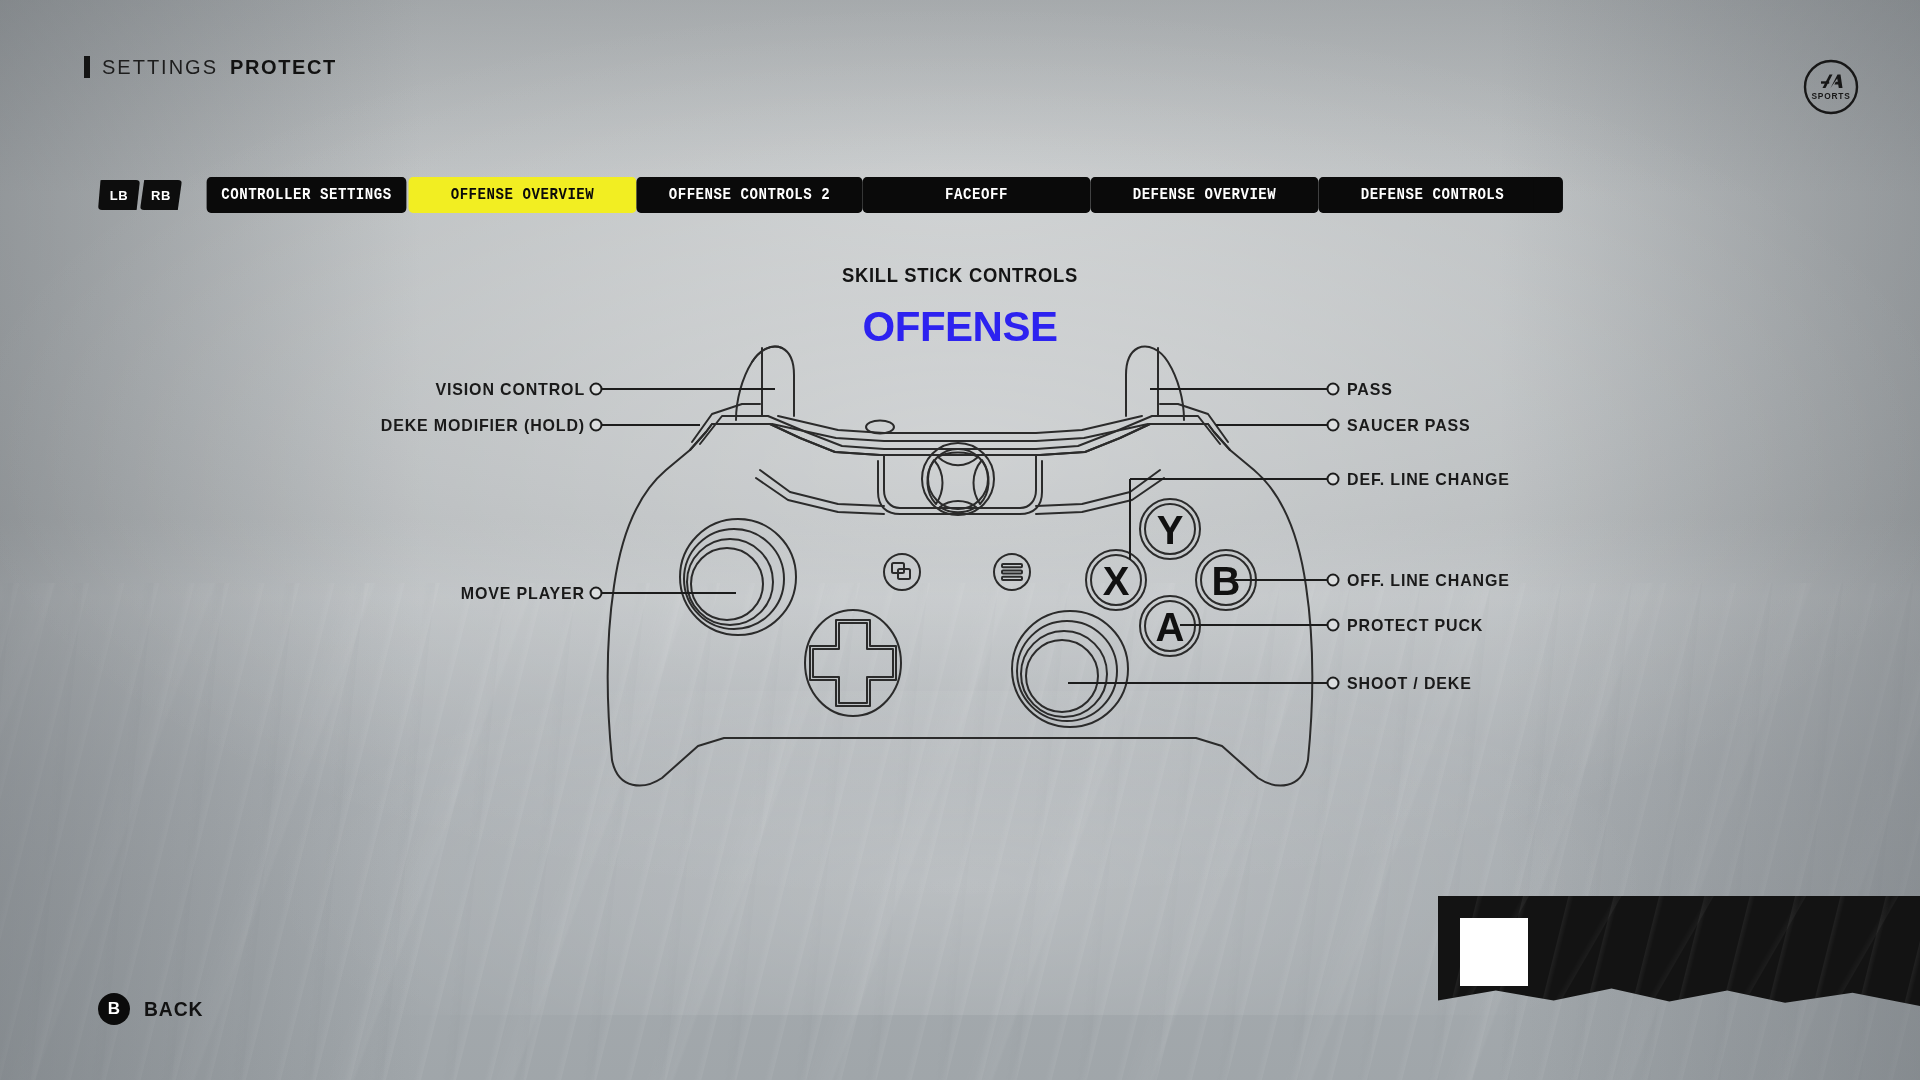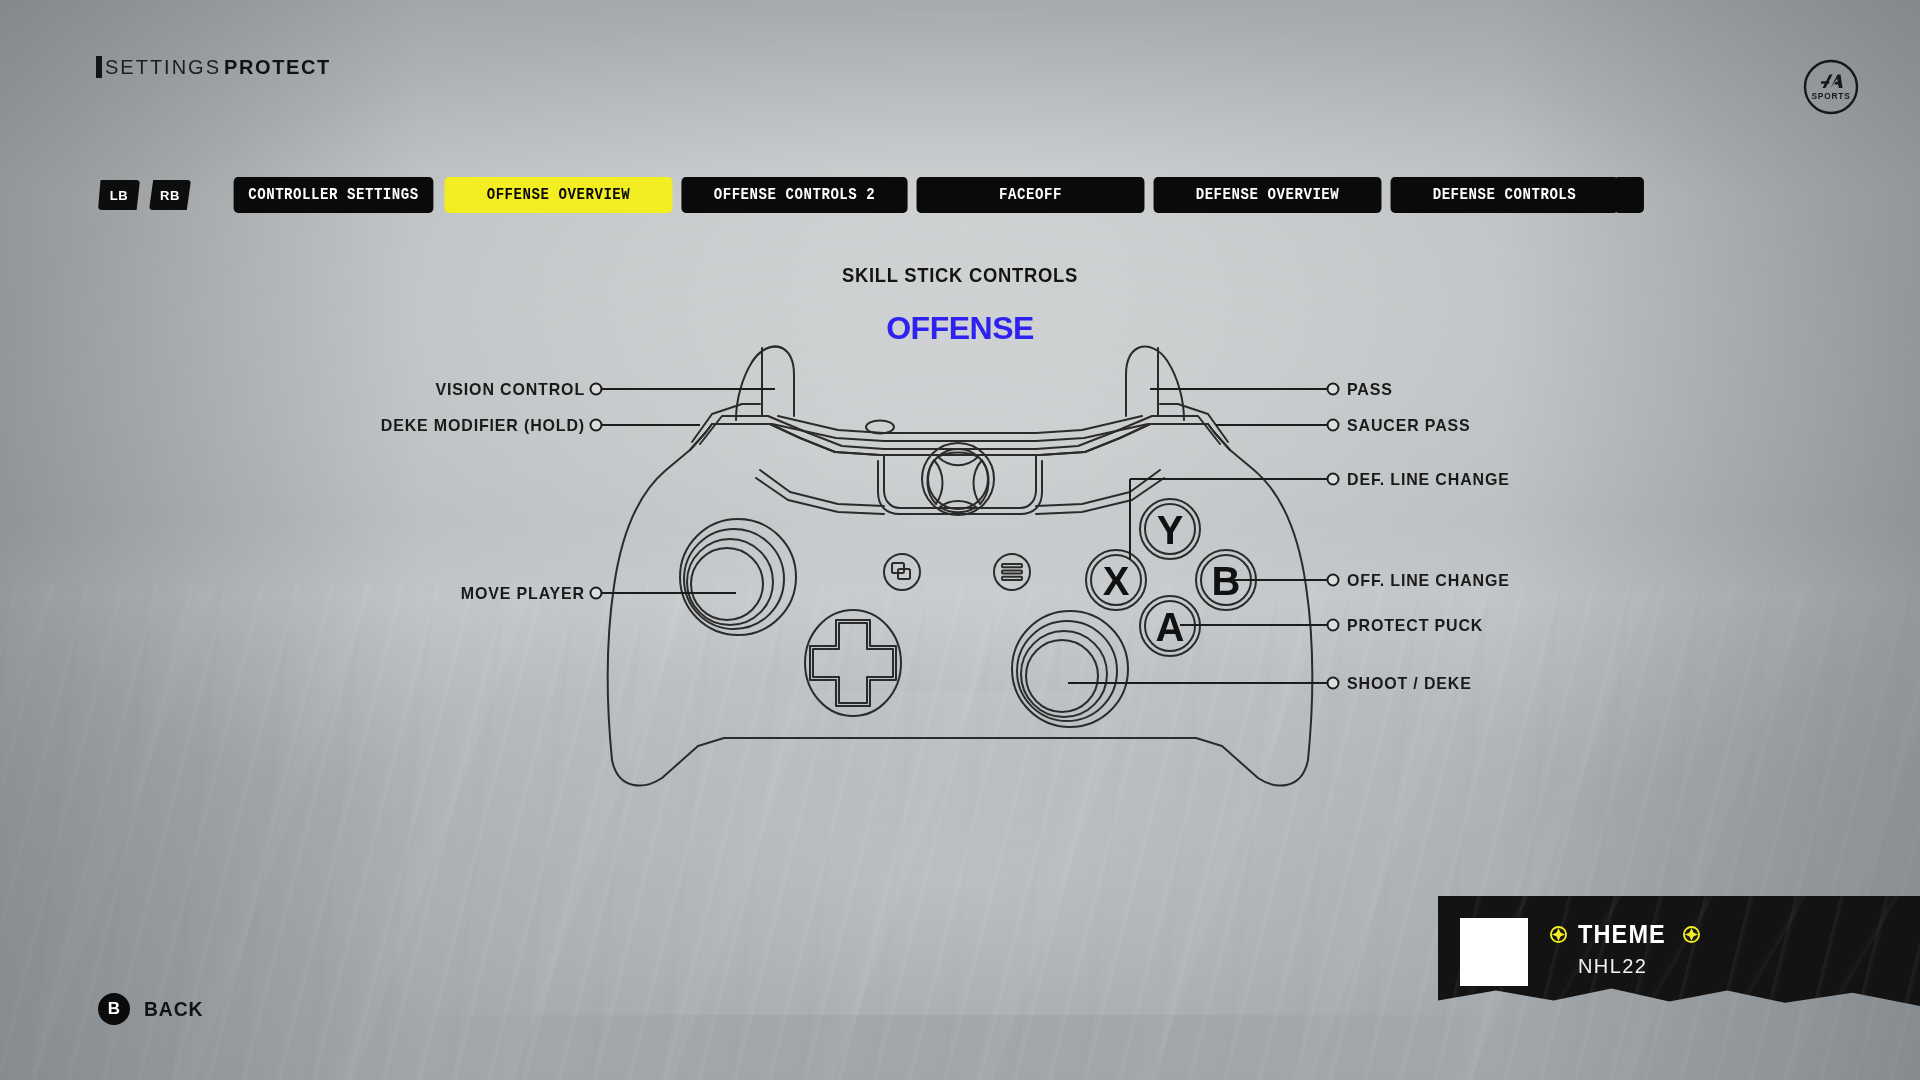--- a/index.html
+++ b/index.html
@@ -43,41 +43,41 @@
     position: absolute; left: 8%; right: 8%; bottom: 6%; height: 30%;
     background: radial-gradient(ellipse 60% 100% at 50% 60%, rgba(255,255,255,0.22), rgba(255,255,255,0) 72%);
   }
 
   
   #header {
     position: absolute; left: 0; top: 0; width: 100%; height: 120px;
     z-index: 20;
   }
   #breadcrumb {
-    position: absolute; left: 96px; top: 56px;
-    display: flex; align-items: flex-start; gap: 3px;
+    position: absolute; left: 84px; top: 56px;
+    display: flex; align-items: flex-start; gap: 12px;
   }
   #breadcrumb .bar {
     width: 6px; height: 22px; background: #141414; display: block;
   }
   #breadcrumb .crumb-a {
     font-size: 20px; letter-spacing: 2.0px; color: #1d1d1d; font-weight: 400;
   }
   #breadcrumb .crumb-b {
     font-size: 20px; letter-spacing: 1.6px; color: #121212; font-weight: 700;
   }
   #ea-logo {
     position: absolute; right: 60px; top: 58px;
     width: 58px; height: 58px;
   }
 
   
   #tabbar {
     position: absolute; left: 98px; top: 176px; right: 0; height: 38px;
-    display: flex; align-items: center; gap: 9px;
+    display: flex; align-items: center; 
     z-index: 20;
   }
   .bumper {
     width: 42px; height: 30px; flex: 0 0 auto;
     background: #0d0d0d; color: #ffffff;
     font-size: 13px; font-weight: 700; letter-spacing: .5px;
     display: flex; align-items: center; justify-content: center;
     clip-path: polygon(10% 0%, 100% 0%, 90% 100%, 0% 100%);
     border-radius: 4px;
   }
@@ -102,22 +102,22 @@
   
   #title-block {
     position: absolute; left: 0; right: 0; top: 264px;
     text-align: center; z-index: 10;
   }
   #title-sub {
     font-size: 20px; font-weight: 700; letter-spacing: .8px; color: #141414;
     transform: scaleX(0.92);
   }
   #title-main {
-    margin-top: 23px;
-    font-size: 32px; font-weight: 700; letter-spacing: -0.5px;
+    margin-top: 16px;
+    font-size: 42px; font-weight: 700; letter-spacing: -0.5px;
     color: #2d22f0;
     transform: scaleX(1.0);
   }
 
   
   #diagram {
     position: absolute; left: 0; top: 0; width: 1920px; height: 1080px;
     z-index: 12;
     pointer-events: none;
   }
@@ -424,33 +424,13 @@
 <div class="callout-label right" style="left:1347px; top:674px">SHOOT / DEKE</div>
 
 <div id="back-prompt">
   <span class="btn-glyph">B</span>
   <span class="btn-text">BACK</span>
 </div>
 
 <div id="theme-widget">
   <div id="theme-bg"></div>
   <div id="theme-swatch"></div>
-  <div id="theme-rows">
-    <div id="theme-title-row">
-      <span class="nav-diamond">
-        <svg viewBox="0 0 18 18" width="17" height="17">
-          <circle cx="9" cy="9" r="8" fill="none" stroke="#f2ee22" stroke-width="2"></circle>
-          <path d="M9 2 L12 9 L9 16 L6 9 Z" fill="#f2ee22"></path>
-          <path d="M2 9 L9 6 L16 9 L9 12 Z" fill="#f2ee22"></path>
-        </svg>
-      </span>
-      <span class="title-text">THEME</span>
-      <span class="nav-diamond">
-        <svg viewBox="0 0 18 18" width="17" height="17">
-          <circle cx="9" cy="9" r="8" fill="none" stroke="#f2ee22" stroke-width="2"></circle>
-          <path d="M9 2 L12 9 L9 16 L6 9 Z" fill="#f2ee22"></path>
-          <path d="M2 9 L9 6 L16 9 L9 12 Z" fill="#f2ee22"></path>
-        </svg>
-      </span>
-    </div>
-    <div id="theme-value">NHL22</div>
-  </div>
 </div>
 
 </body></html>

